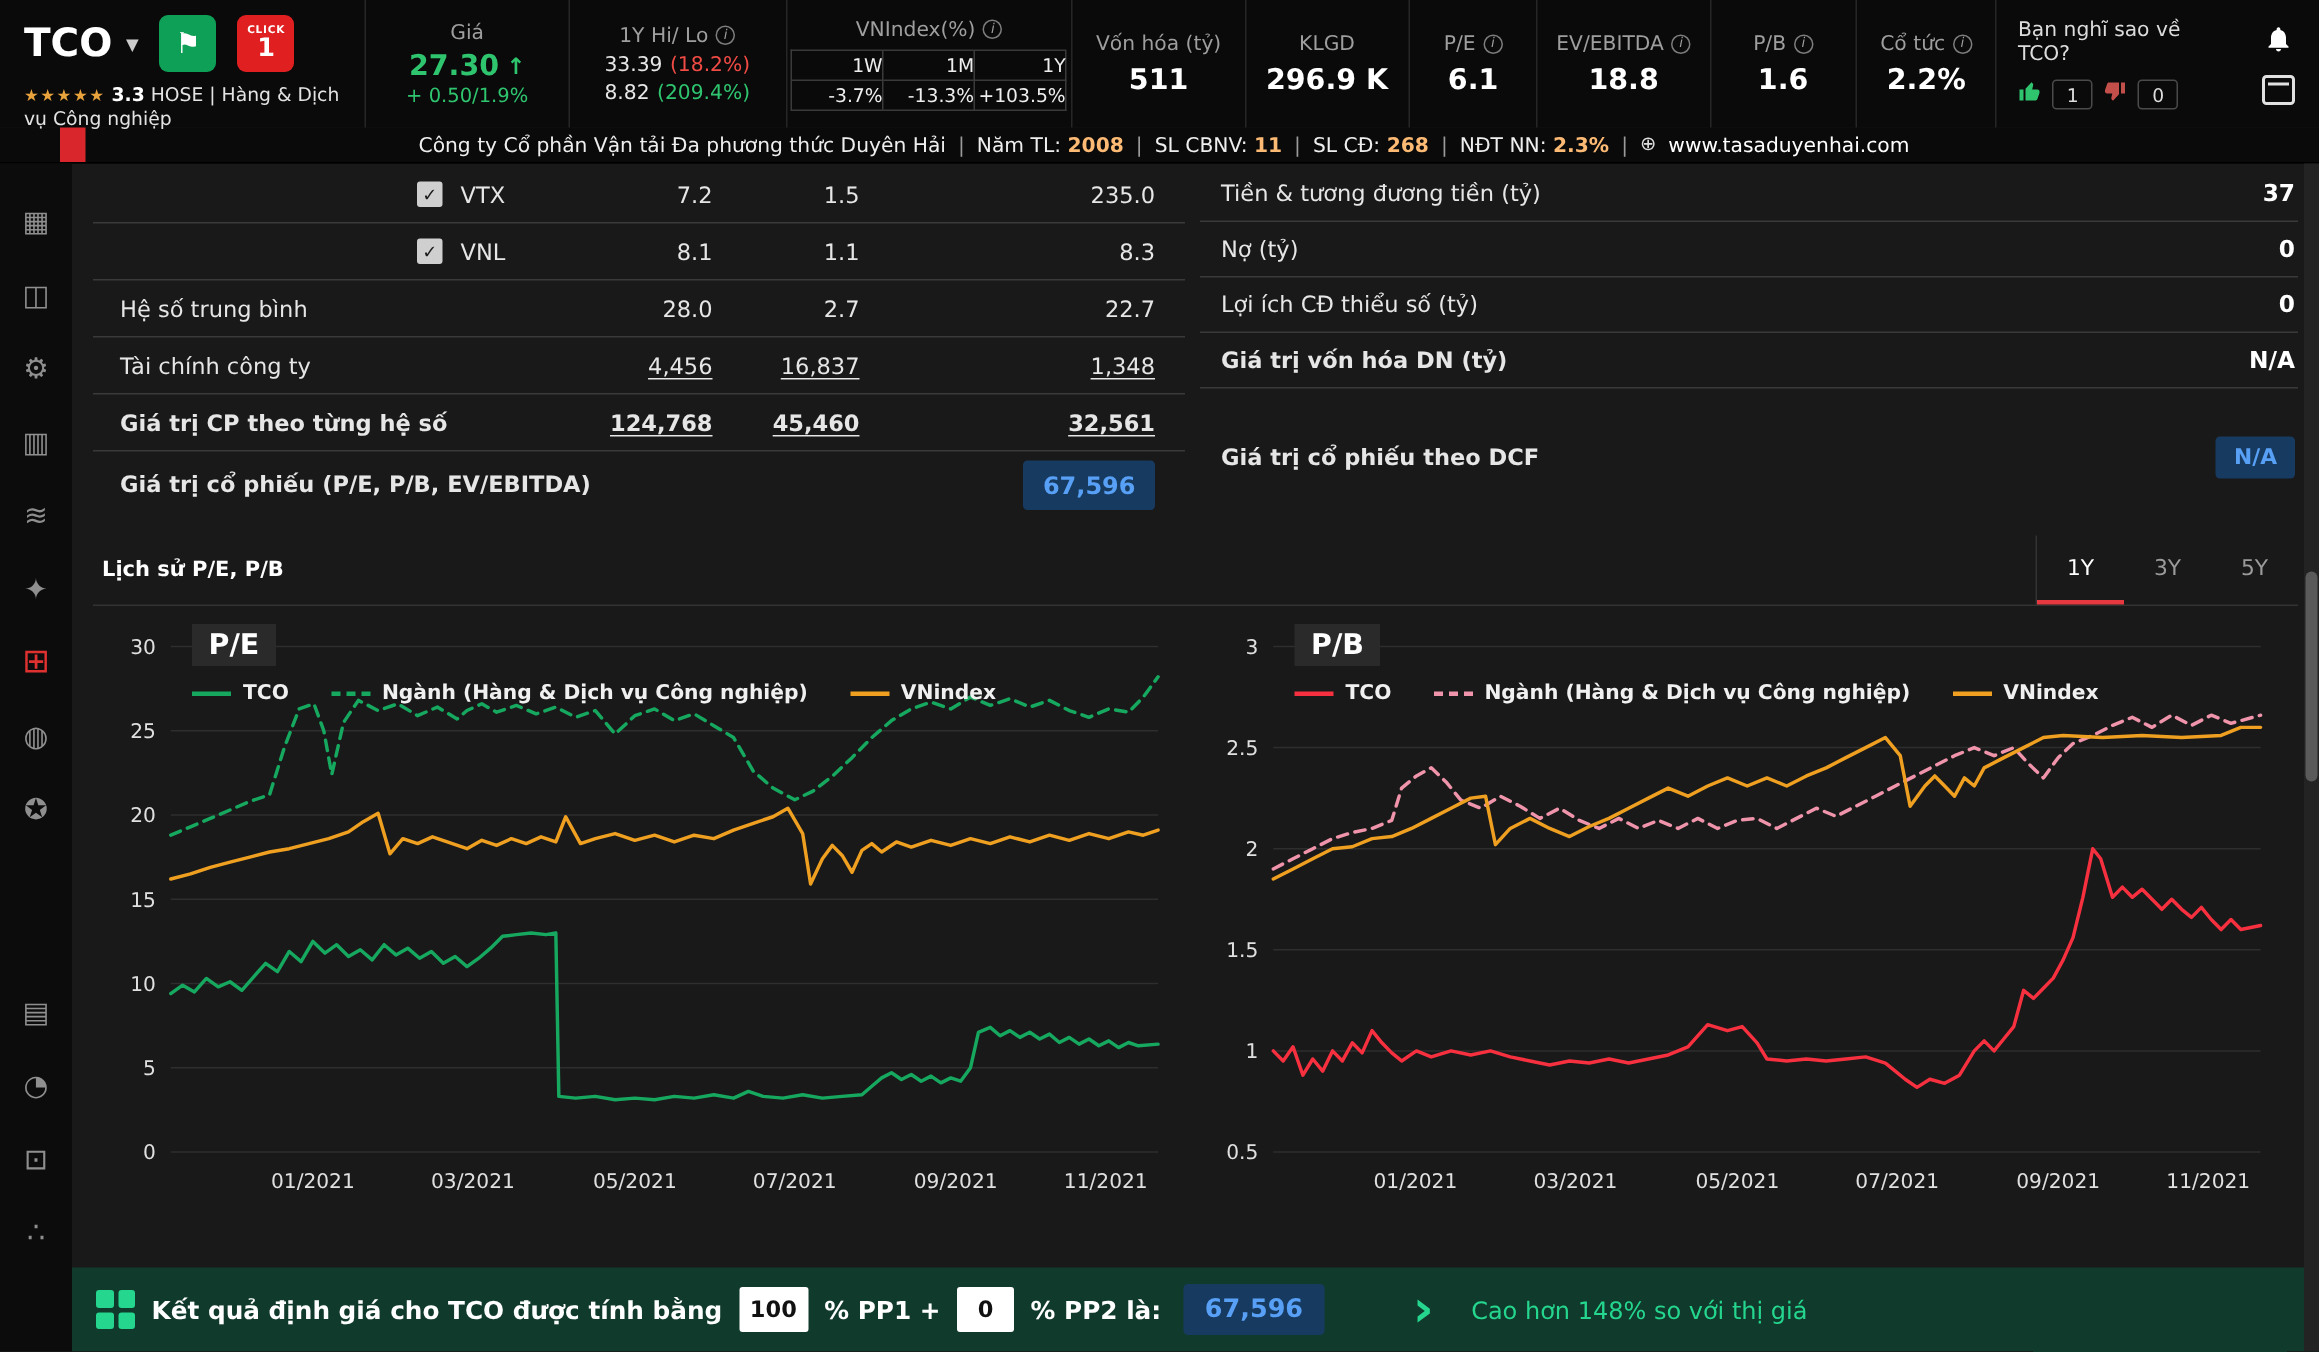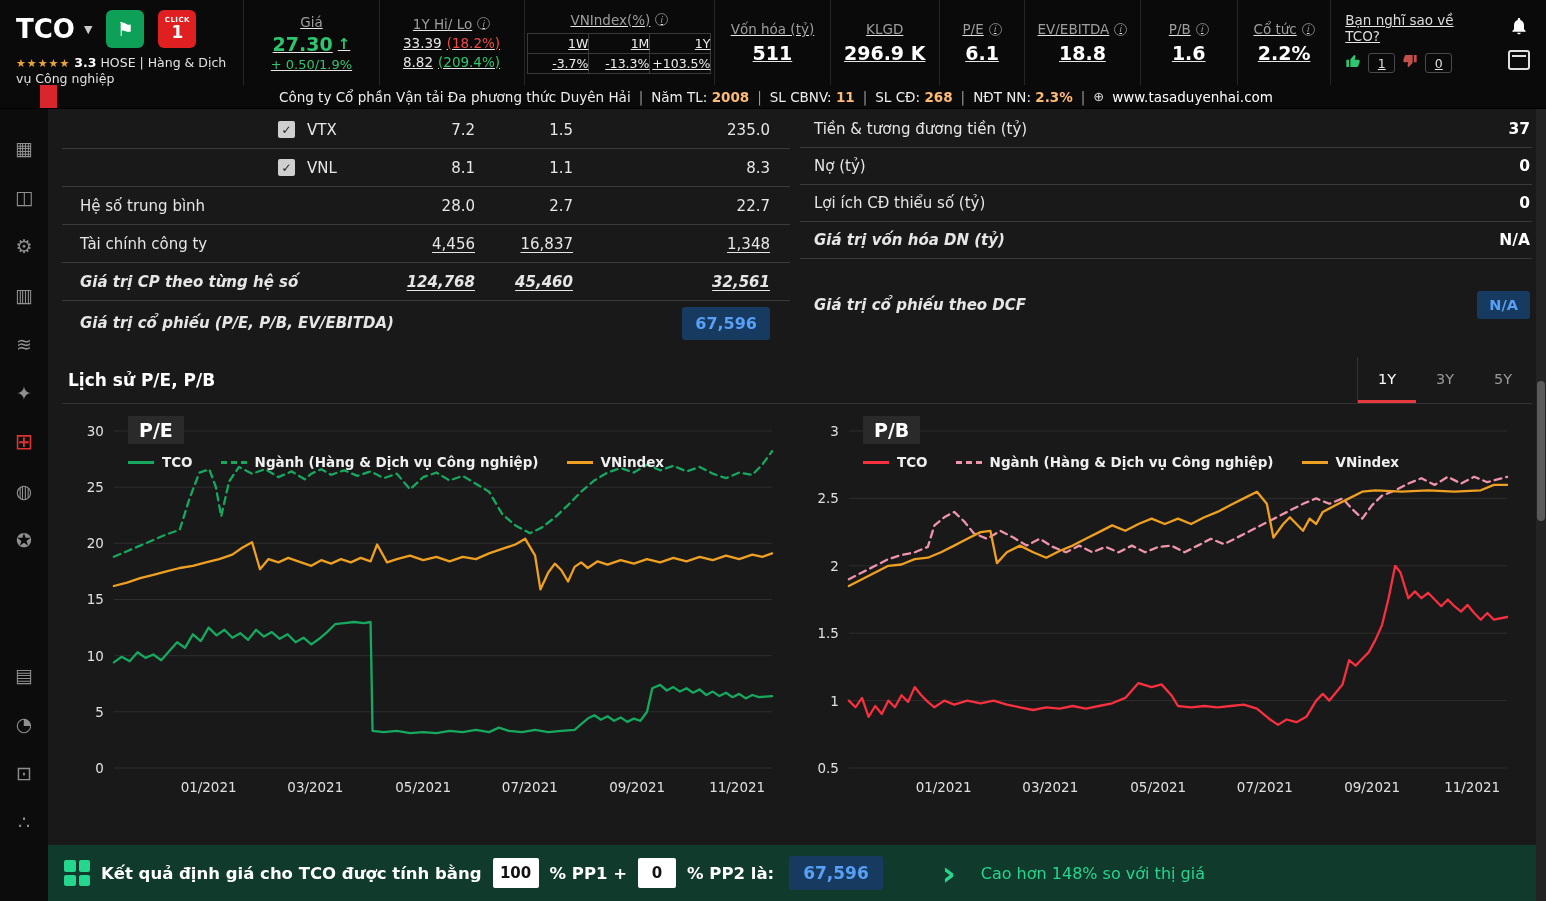--- a/index.html
+++ b/index.html
@@ -16,21 +16,21 @@
   .ticker-name { display:flex; align-items:center; gap:9px; font-size:26px; font-weight:bold; color:#fff; cursor:pointer; }
   .caret { font-size:11px; color:#cccccc; }
   .icon-btn { width:38px; height:38px; border-radius:6px; display:flex; flex-direction:column; align-items:center; justify-content:center; cursor:pointer; }
   .green-btn { background:var(--btn-green,#0fa058); color:#fff; font-size:19px; }
   .red-btn { background:var(--btn-red,#e02020); color:#fff; line-height:1; }
   .click-small { font-size:7px; font-weight:bold; letter-spacing:.5px; }
   .click-big { font-size:17px; font-weight:bold; }
   .ticker-sub { padding:7px 8px 0 16px; font-size:12.5px; line-height:1.3; color:#e3e3e3; }
   .stars { color:var(--star,#e8a33d); font-size:11px; letter-spacing:1px; }
   .rating { font-weight:bold; margin:0 4px 0 4px; color:#fff; }
-  .hcol { border-left:1px solid #262626; display:flex; flex-direction:column; align-items:center; justify-content:center; padding:4px 1px;text-decoration:underline; }
+  .hcol { border-left:1px solid #262626; display:flex; flex-direction:column; align-items:center; justify-content:center; padding:4px 1px; }
   .col-label { font-size:13.5px; color:#9e9e9e; display:flex; align-items:center; gap:5px; white-space:nowrap; }
   .info-i { width:13px; height:13px; border:1px solid #7d7d7d; border-radius:50%; color:#9e9e9e; font-size:9px; display:inline-flex; align-items:center; justify-content:center; font-style:italic; cursor:pointer; }
   .price-col { width:136px; }
   .price-value { margin-top:3px; font-size:19px; font-weight:bold; color:var(--pos,#2fc56f); display:flex; gap:5px; align-items:center; }
   .price-arrow { font-size:15px; }
   .price-change { margin-top:2px; font-size:13px; color:var(--pos,#2fc56f); }
   .hilo-col { width:146px; font-size:13.5px; }
   .hilo-line { margin-top:3px; display:flex; gap:5px; }
   .pos { color:var(--pos,#2fc56f); }
   .neg { color:var(--neg,#f04b45); }
@@ -63,33 +63,33 @@
   .content { flex:1; padding:2px 14px 0 14px; display:flex; flex-direction:column; }
   .panels { display:flex; gap:10px; }
   .left-panel { width:728px; flex:none; }
   .right-panel { flex:1; }
   .lrow { display:flex; align-items:center; height:38px; border-bottom:1px solid #3a3a3a; font-size:15px; padding-right:20px; }
   .lrow .lbl { flex:1; display:flex; align-items:center; gap:12px; padding-left:18px; }
   .checkbox { width:17px; height:17px; margin-left:198px; background:#cfcfcf; border-radius:2px; color:#1a1a1a; font-size:12px; font-weight:bold; display:flex; align-items:center; justify-content:center; cursor:pointer; }
   .num { text-align:right; }
   .n1{width:120px}.n2{width:98px}.n3{width:197px}
   .u { text-decoration:underline; text-underline-offset:3px; cursor:pointer; }
-  .bold { font-weight:bold;font-style:italic; }
+  .bold { font-weight:bold; }
   .lrow.tall { height:44px; border-bottom:none; }
   .result-box { background:var(--valbox-bg,#173a61); color:var(--valbox-text,#58a0f5); font-weight:bold; font-size:16px; padding:7px 13px; border-radius:3px; margin-left:auto; }
   .rrow { display:flex; justify-content:space-between; align-items:center; height:37px; border-bottom:1px solid #3a3a3a; font-size:15px; padding:0 2px 0 14px; }
   .rrow .val { font-weight:bold; font-size:15.5px; color:#fff; }
   .rrow.nob { border-bottom:none; }
   .rrow.tall { height:44px; }
   .rgap { height:24px; }
   .na-box { background:var(--valbox-bg,#173a61); color:var(--valbox-text,#58a0f5); font-weight:bold; font-size:14.5px; padding:6px 12px; border-radius:3px; }
   
   .history { margin-top:12px; display:flex; flex-direction:column; }
   .history-head { height:47px; display:flex; align-items:stretch; border-bottom:1px solid #333; }
-  .history-title { flex:1; display:flex; align-items:center; padding-left:6px; font-size:17px; font-weight:bold; color:#fff; }
+  .history-title { flex:1; display:flex; align-items:center; padding-left:6px; font-size:14px; font-weight:bold; color:#fff; }
   .tabs { display:flex; border-left:1px solid #333; }
   .tab { width:58px; display:flex; align-items:center; justify-content:center; font-size:14.5px; color:#9a9a9a; cursor:pointer; border-bottom:3px solid transparent; }
   .tab.active { color:#fff; border-bottom-color:var(--tab-line,#e5383f); }
   .charts { display:flex; }
   .chart-box { width:50%; height:412px; position:relative; }
   .chart-title { position:absolute; top:12px; left:66px; font-size:19px; font-weight:bold; color:#fff; background:#2a2a2a; padding:3px 11px; }
   .legend { position:absolute; top:50px; left:66px; display:flex; gap:28px; align-items:center; }
   .legend-item { display:flex; align-items:center; gap:8px; font-size:13.5px; font-weight:bold; color:#f0f0f0; cursor:pointer; }
   .swatch { width:26px; height:0; border-top:3px solid #888; }
   .swatch.dashed { border-top-style:dashed; }

